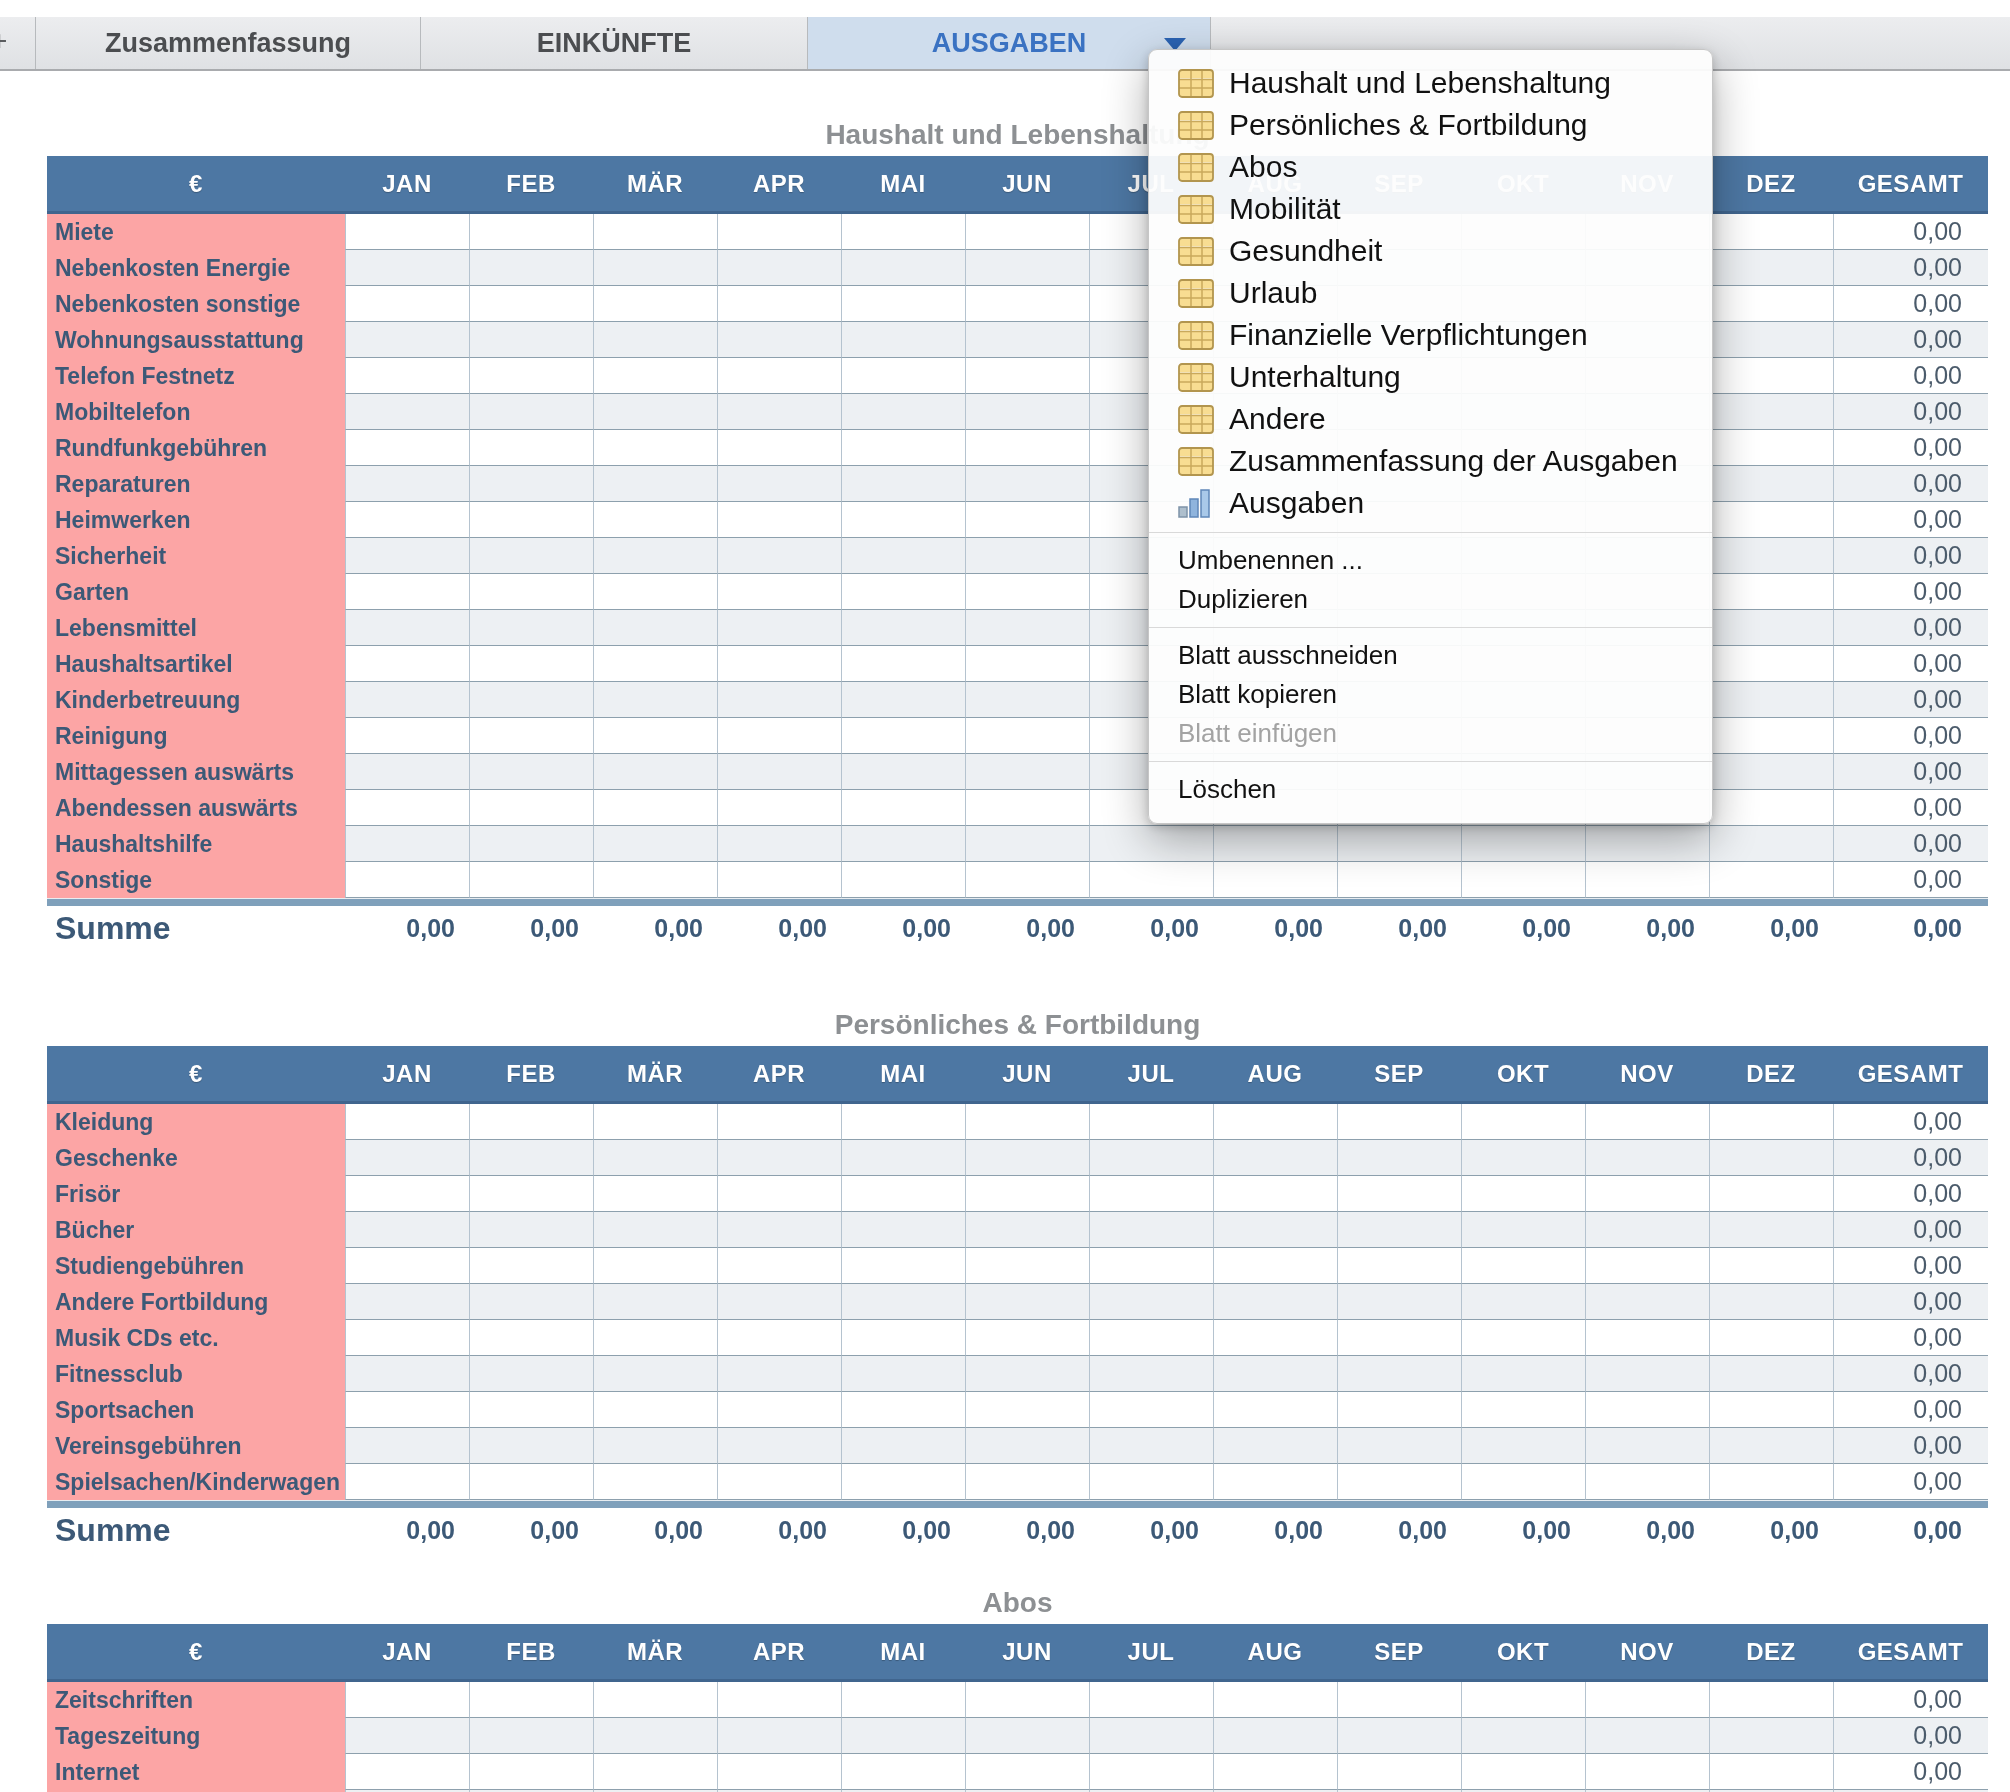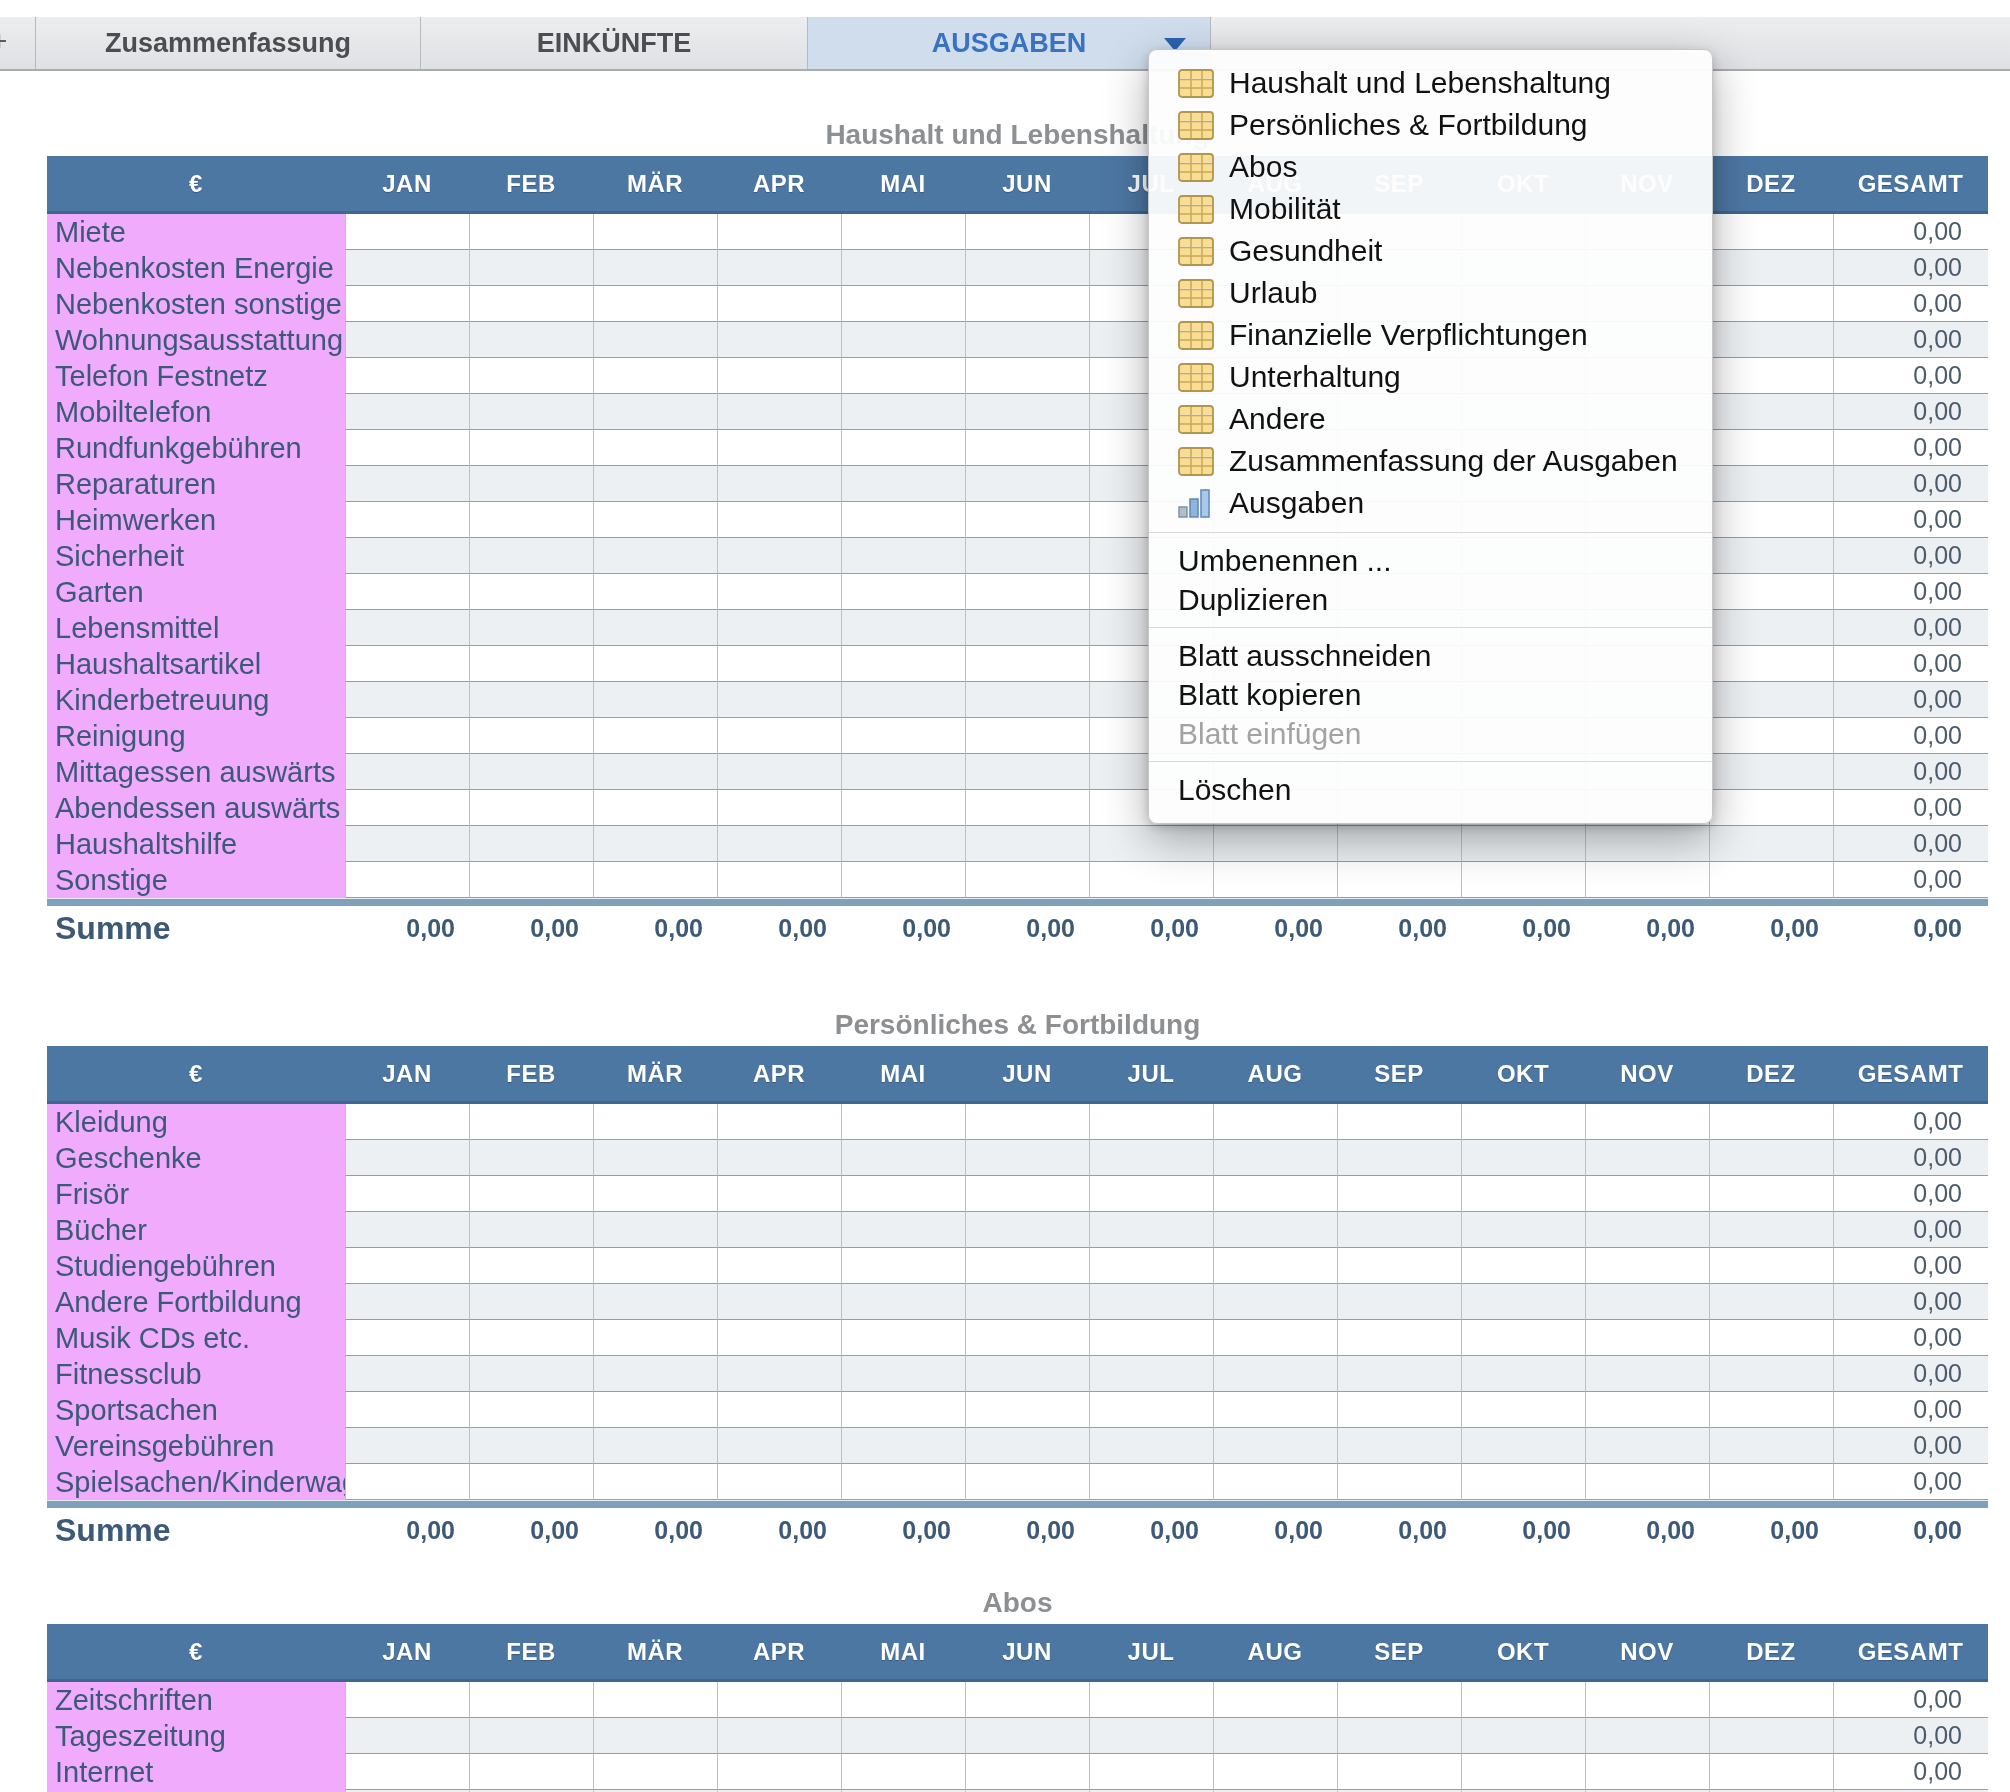--- a/index.html
+++ b/index.html
@@ -22,41 +22,41 @@
   
   .block{position:absolute;left:47px;width:1941px;}
   .block.b1{top:120px;} .block.b2{top:1010px;} .block.b3{top:1588px;}
   .tbl-title{height:36px;line-height:30px;text-align:center;font-size:28px;font-weight:bold;color:#8d9093;}
   .grid{display:grid;grid-template-columns:298px repeat(12,124px) 1fr;}
   .hdr-cell{height:58px;display:flex;align-items:center;justify-content:center;
             background:#4d77a3;border-bottom:3px solid #40658e;
             color:#ffffff;font-size:24px;font-weight:bold;letter-spacing:.5px;
             text-shadow:0 1px 1px rgba(0,0,0,.25);box-sizing:border-box;}
   .row-label{height:36px;display:flex;align-items:center;padding-left:8px;
-             font-size:29px;font-weight:normal;color:#3c5977;box-sizing:border-box;background:#f0abfc;}
+             font-size:23px;font-weight:bold;color:#3c5977;box-sizing:border-box;background:#fca5a5;}
   .cell{height:36px;box-sizing:border-box;border-left:1px solid #b5c3cf;border-bottom:1px solid #8da0ad;background:#fff;}
   .cell.striped{background:#edf0f3;}
   .cell.totalcol{display:flex;align-items:center;justify-content:flex-end;padding-right:26px;
                  font-size:25px;color:#4b5b6b;}
   .sep-thick{grid-column:1 / -1;height:7px;background:#7fa0bb;border-top:1px solid #e8edf1;}
   .summe-label{height:45px;display:flex;align-items:center;padding-left:8px;
                font-size:32px;font-weight:bold;color:#3c5977;}
   .summe-val{height:45px;display:flex;align-items:center;justify-content:flex-end;
              padding-right:14px;font-size:25px;font-weight:bold;color:#3c5977;}
   .summe-val.totalcol2{padding-right:26px;}
 
   
   .menu{position:absolute;left:1148px;top:49px;width:565px;z-index:20;
         background:rgba(253,253,253,0.94);border:1px solid #c6c6c6;border-radius:9px;
         box-shadow:0 16px 45px rgba(0,0,0,.32),0 3px 10px rgba(0,0,0,.18);
         padding:12px 0 14px 0;box-sizing:border-box;}
   .menu-item{height:42px;display:flex;align-items:center;padding-left:29px;
              font-size:30px;color:#111;cursor:default;}
   .menu-item .m-icon{width:36px;height:30px;margin-right:15px;flex:0 0 36px;display:flex;align-items:center;}
-  .menu-action{height:39px;display:flex;align-items:center;padding-left:29px;font-size:30px;color:#111;}
+  .menu-action{height:39px;display:flex;align-items:center;padding-left:29px;font-size:26px;color:#111;}
   .menu-action.disabled{color:#a3a3a3;text-align:right;}
   .menu-sep{height:1px;background:#d9d9d9;margin:8px 0;}
 </style>
 </head>
 <body>
 
 <div class="screen">
 
   <div class="tabbar">
     <div class="tab partial">

